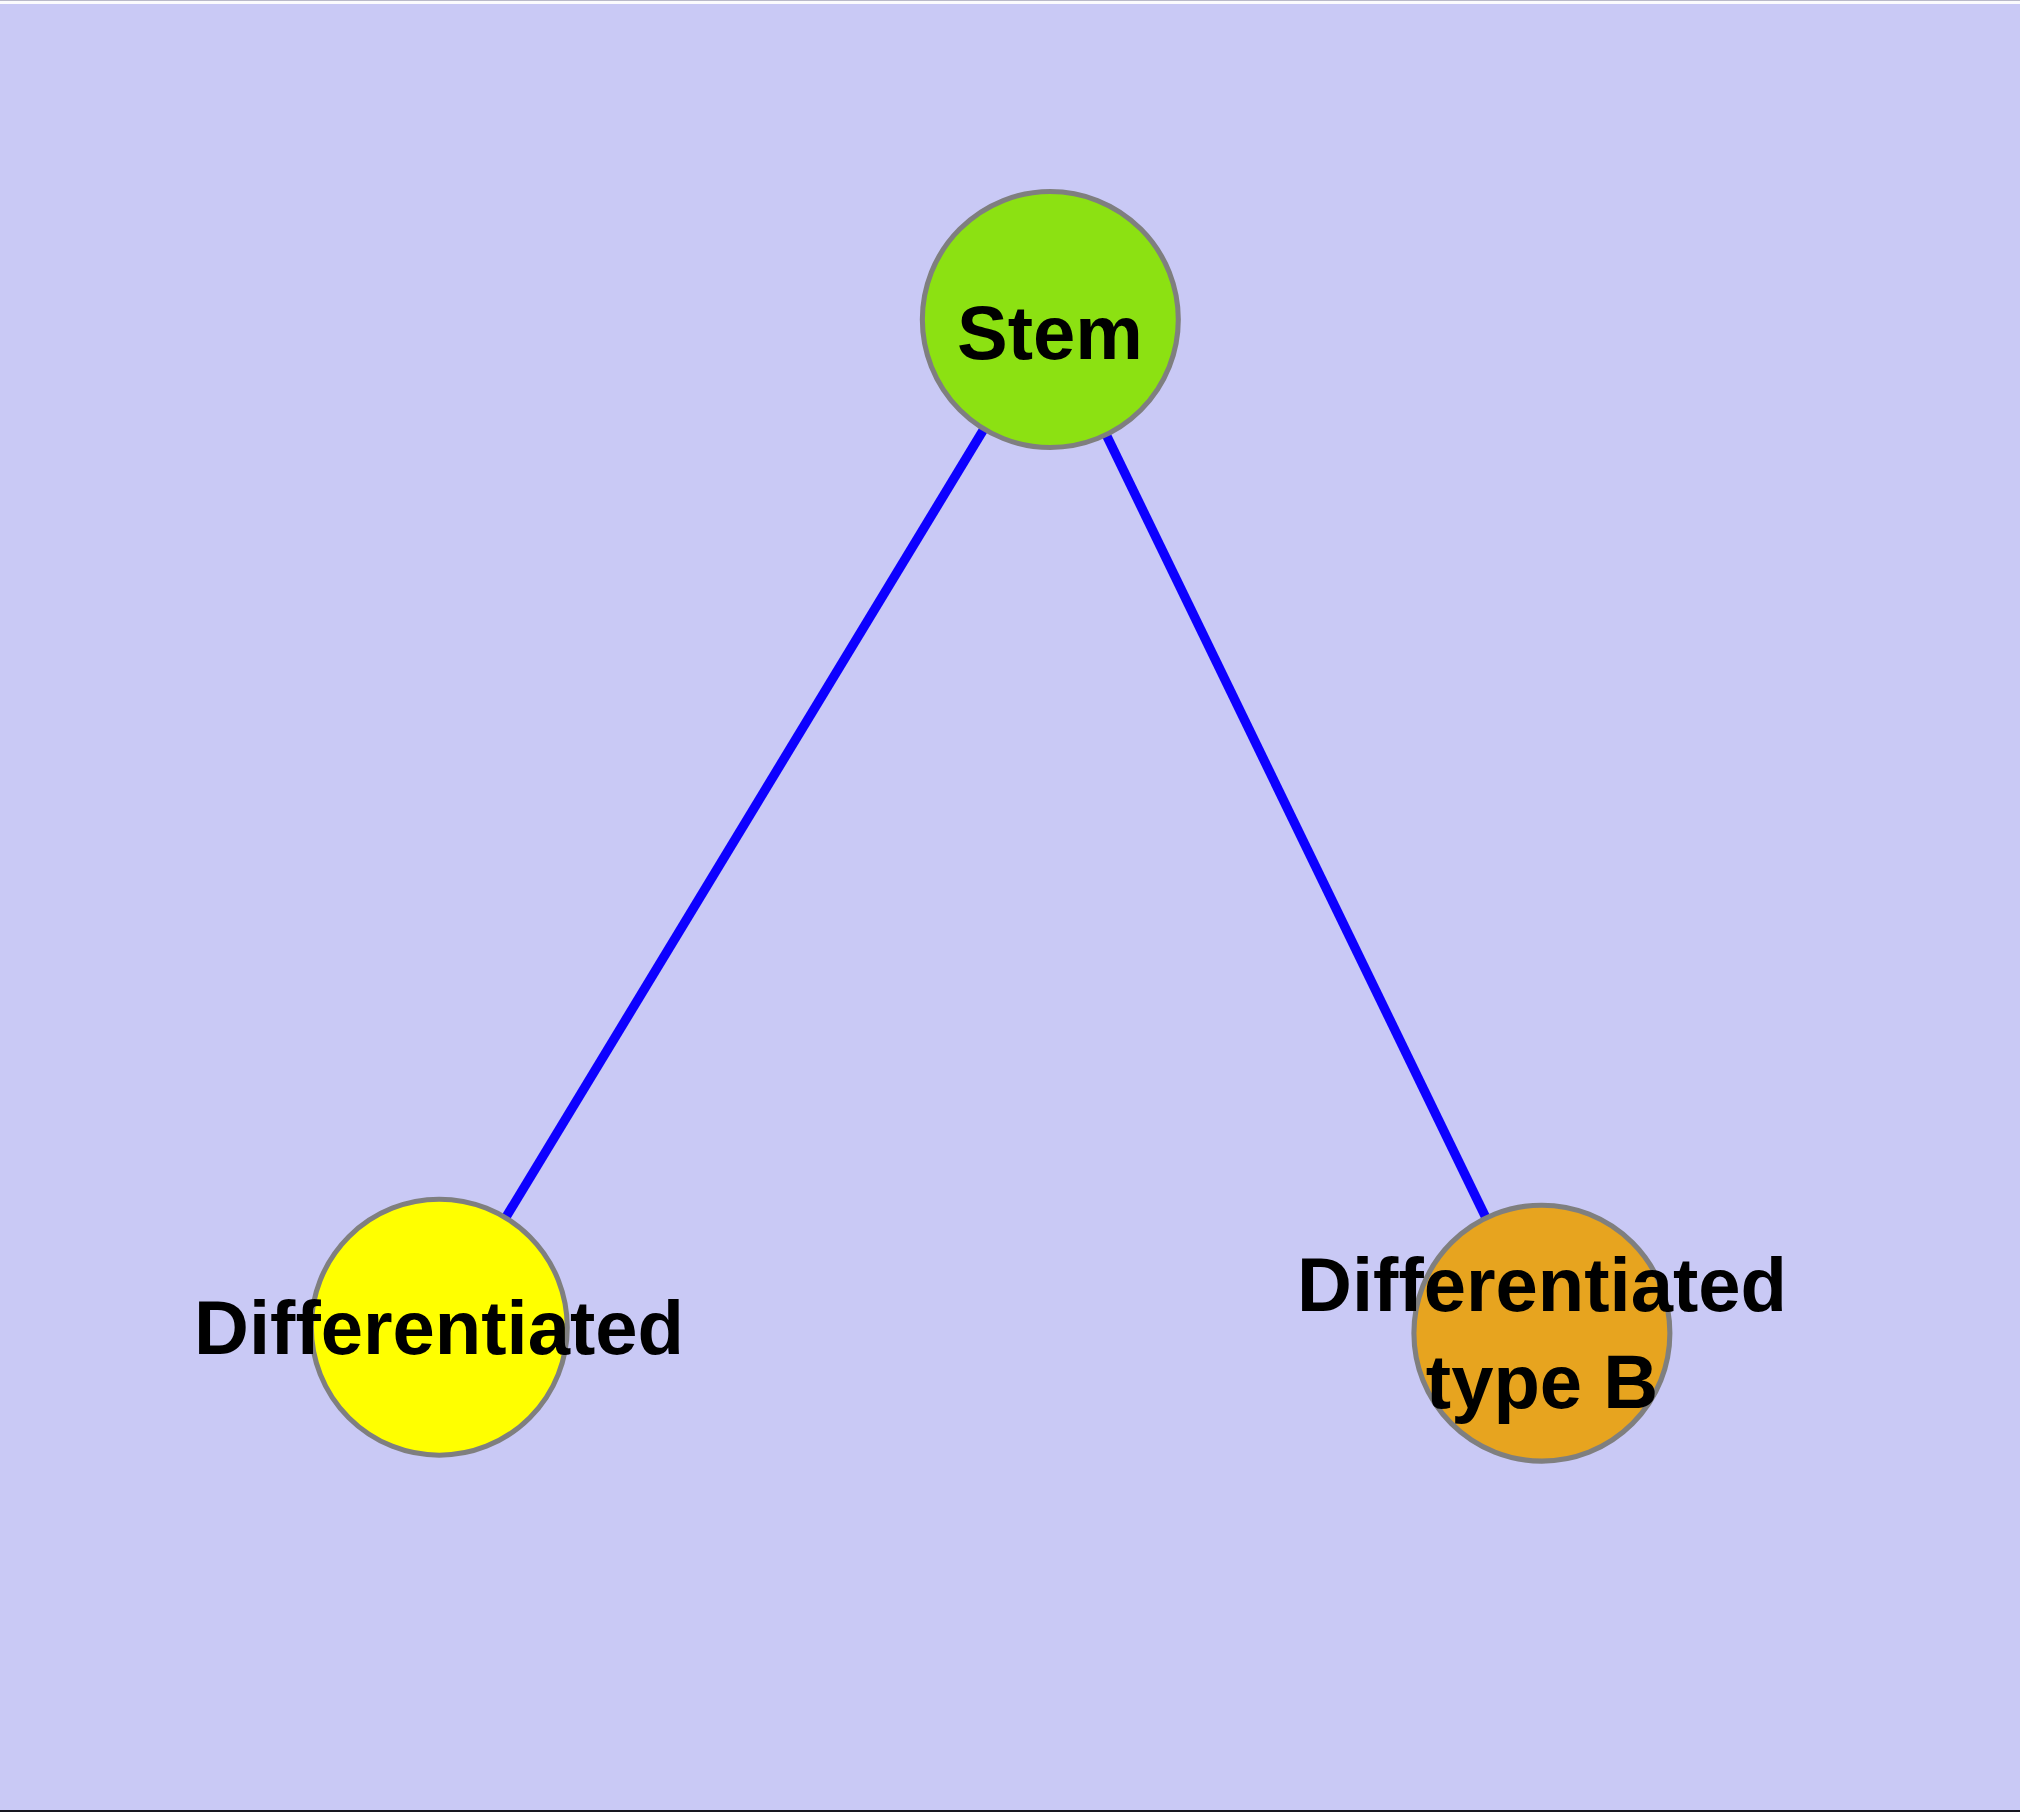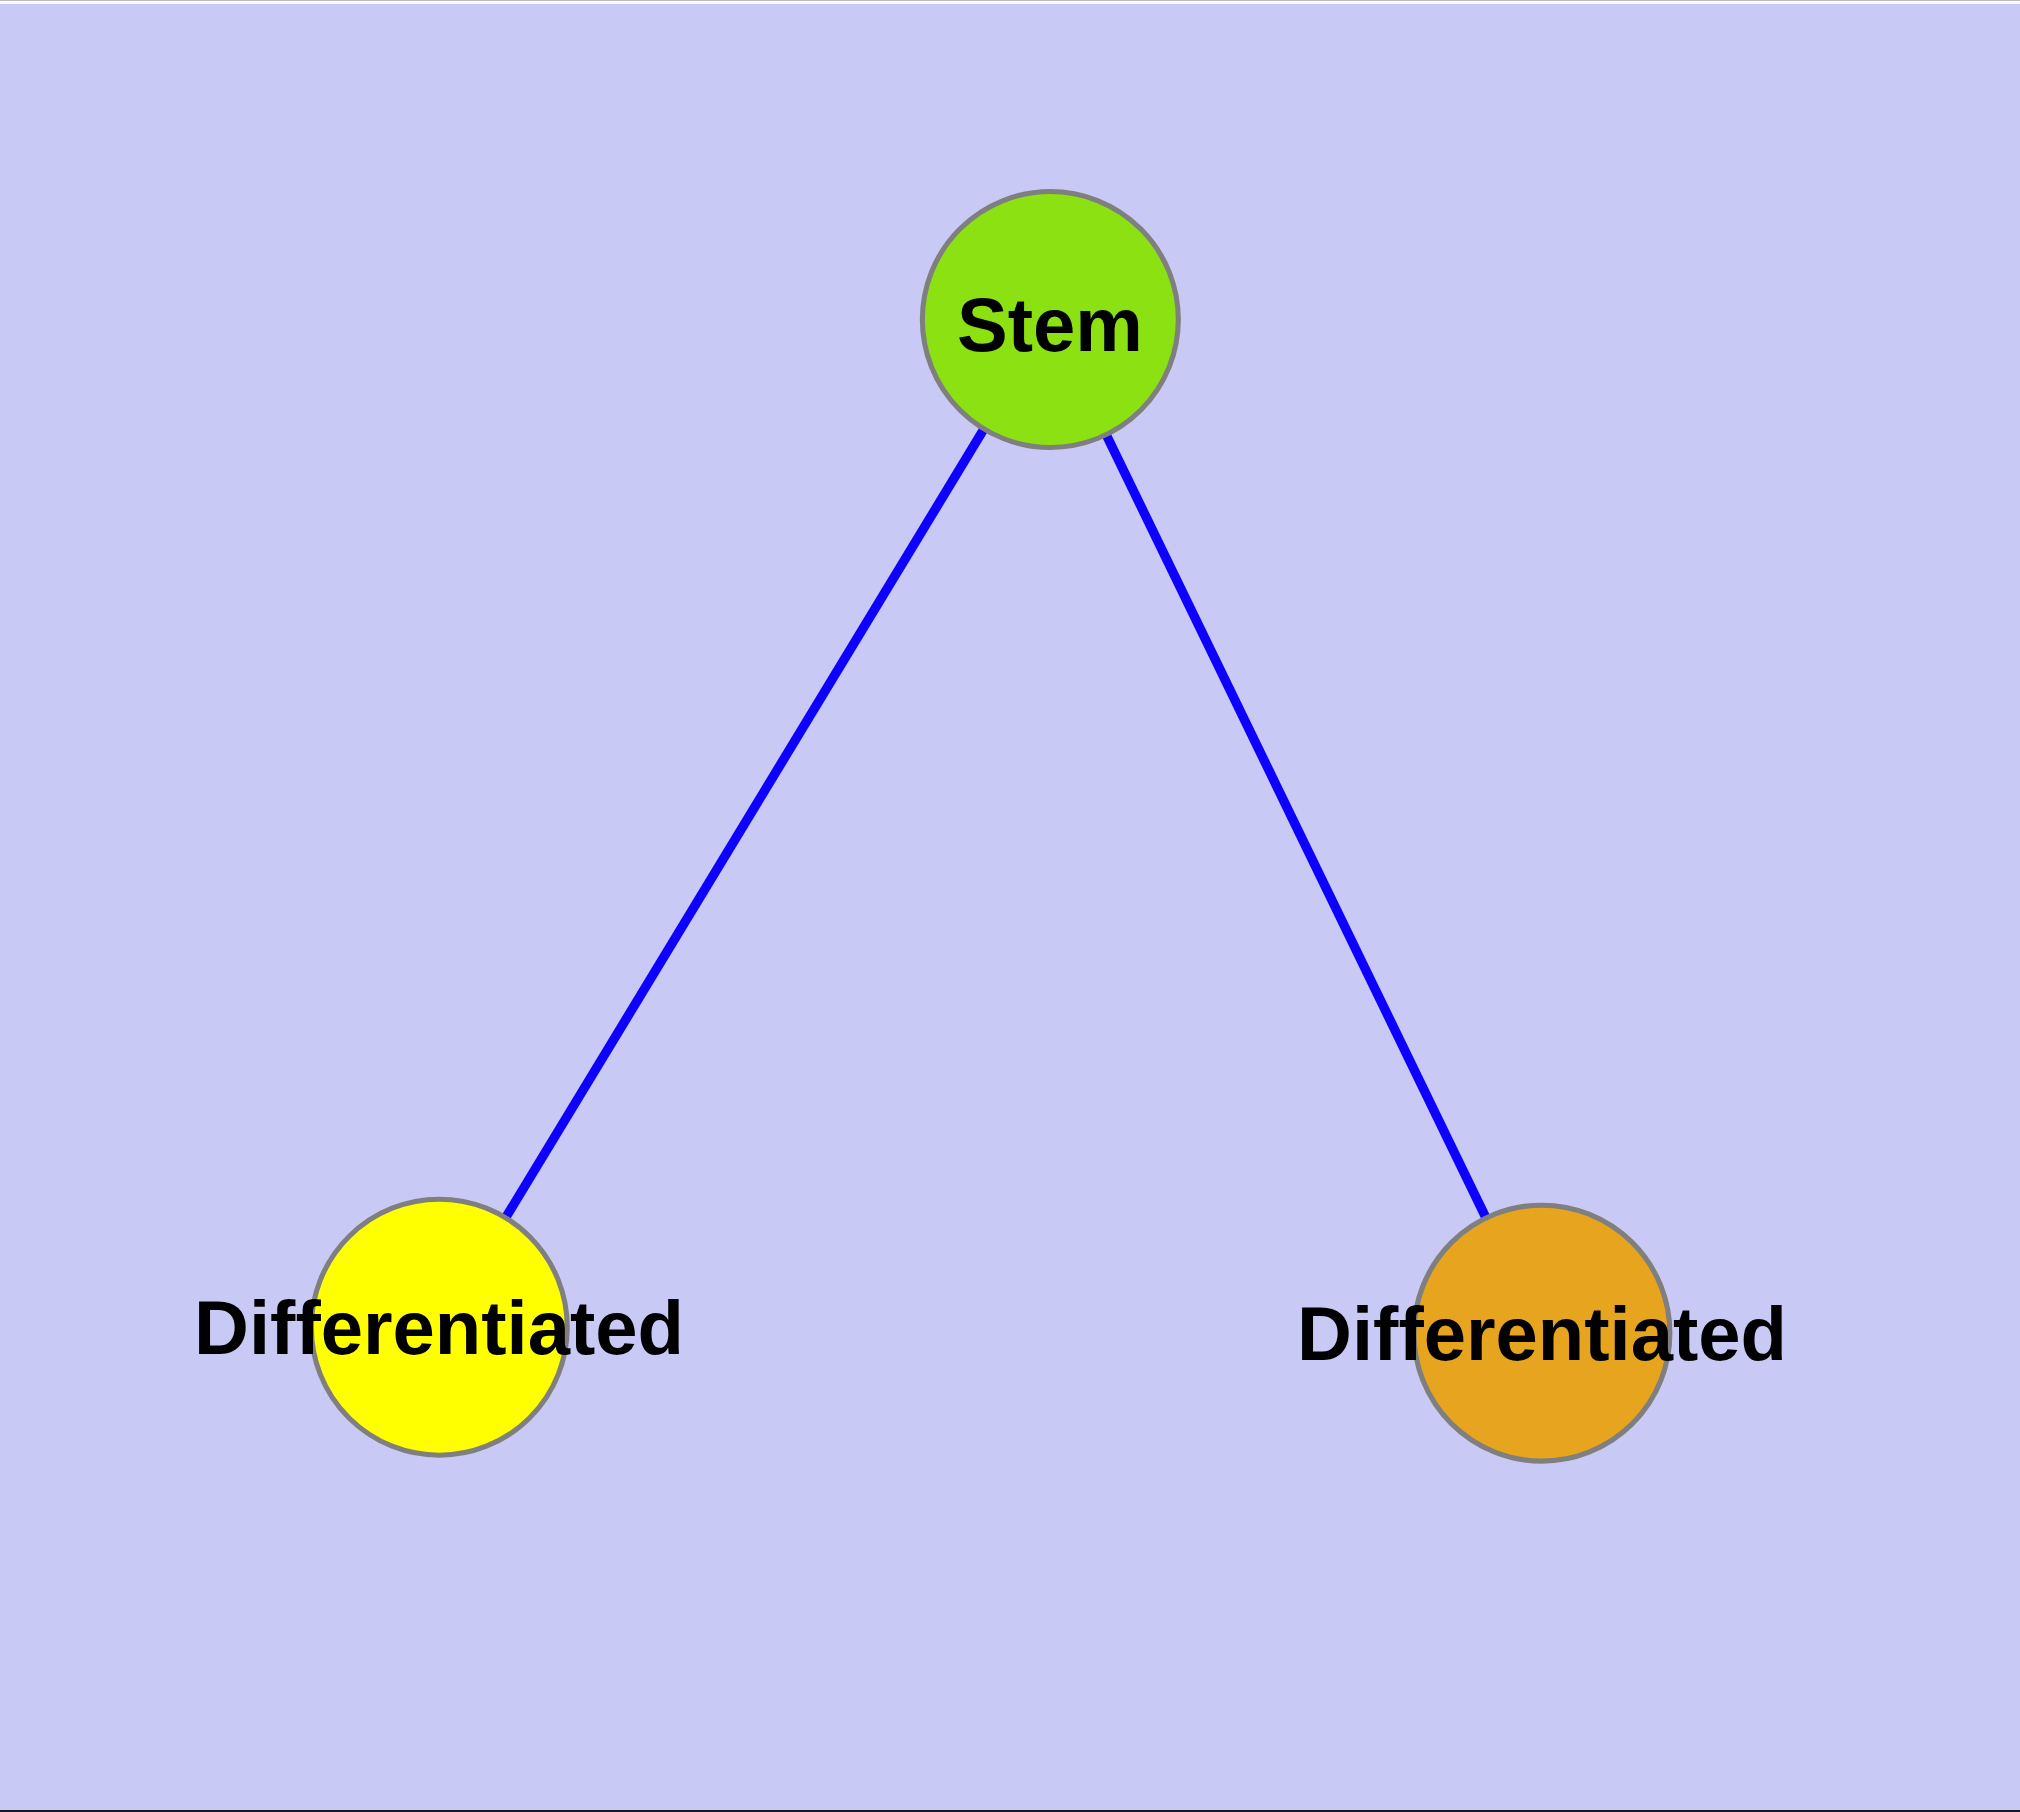--- a/index.html
+++ b/index.html
@@ -57,28 +57,29 @@
   <svg class="graph-svg" viewBox="0 0 2384 2138">
 
     <line x1="1239" y1="377" x2="518" y2="1566" stroke-width="11" stroke="#0d00ff"></line>
     <line x1="1239" y1="377" x2="1819" y2="1573" stroke-width="11" stroke="#0d00ff"></line>
 
     <circle cx="1239" cy="377" r="151" stroke-width="6" fill="#8ce112" stroke="#7f7f7f"></circle>
     <circle cx="518" cy="1566" r="151" stroke-width="6" fill="#ffff00" stroke="#7f7f7f"></circle>
     <circle cx="1819" cy="1573" r="151" stroke-width="6" fill="#e7a41f" stroke="#7f7f7f"></circle>
   </svg>
 
-  <div class="node-label" style="left:1050px; top:324px;">
+  <div class="node-label" style="left:1050px; top:332px;">
     <span class="line">Stem</span>
   </div>
 
   <div class="node-label" style="left:439px; top:1327px;">
     <span class="line">Differentiated</span>
   </div>
 
   <div class="node-label" style="left:1542px; top:1333px;">
     <span class="line">Differentiated</span>
+    <span class="line">type B</span>
   </div>
 
   <div class="edge-strip-top"></div>
   <div class="edge-strip-bottom"></div>
 </div>
 
 
 </body></html>

